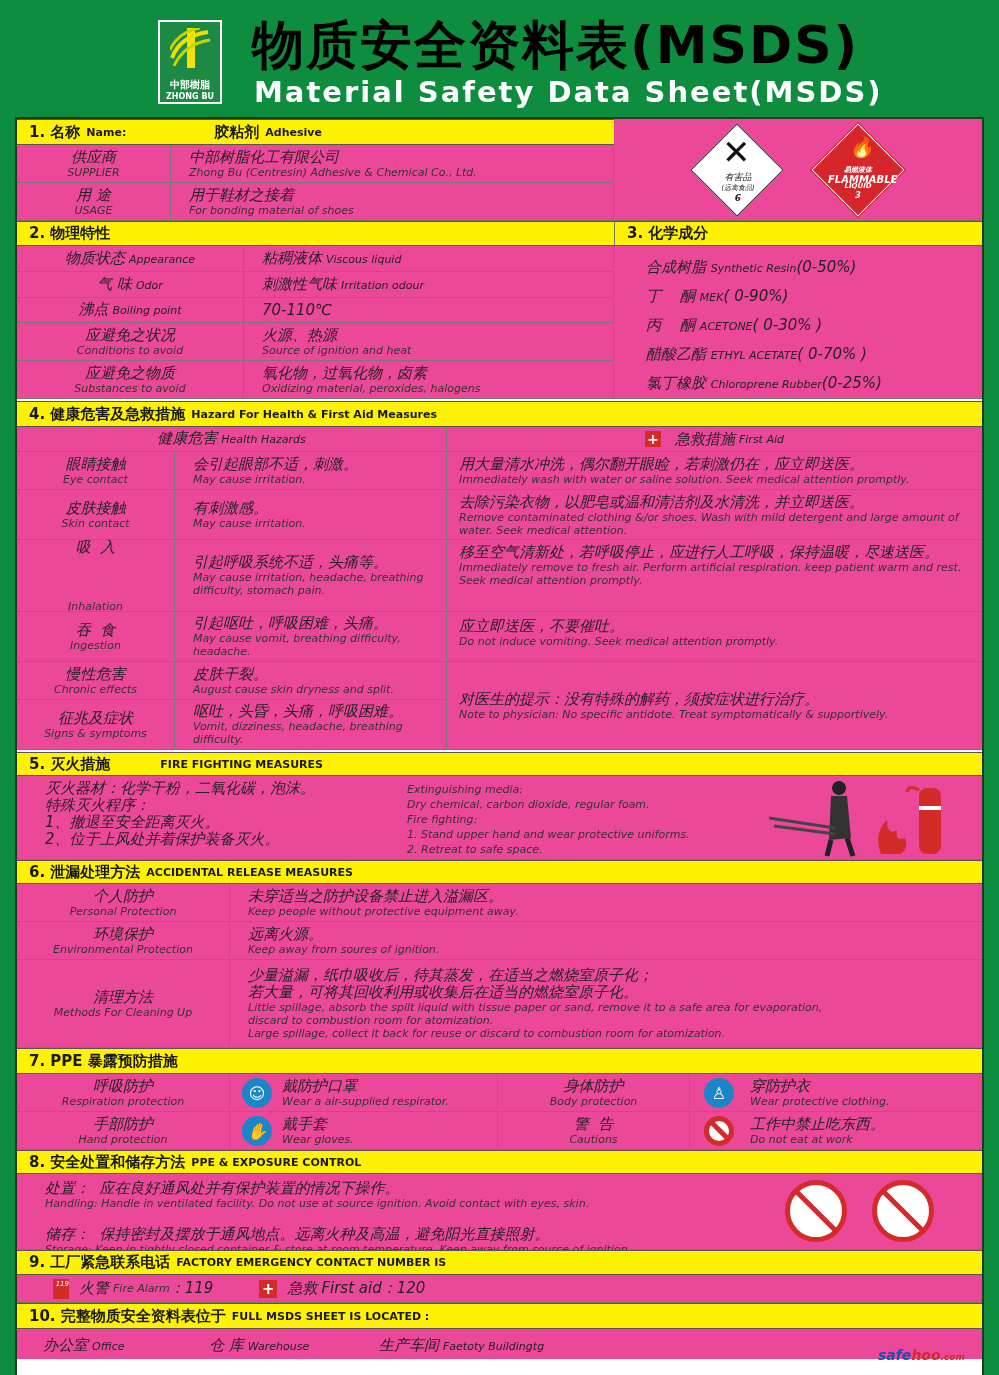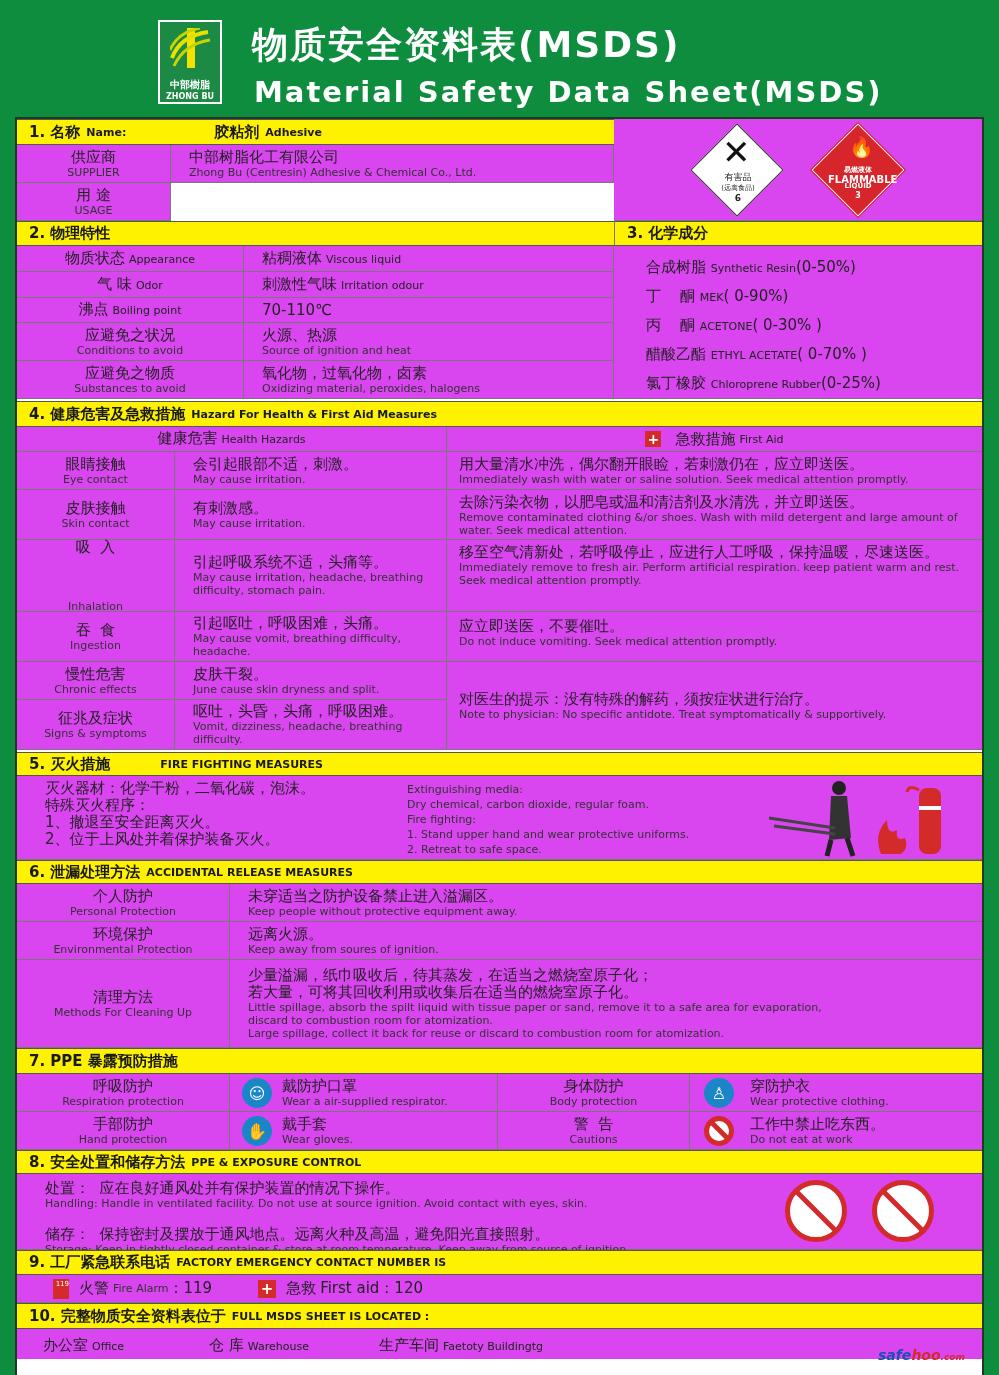--- a/index.html
+++ b/index.html
@@ -3,26 +3,26 @@
 <meta charset="utf-8">
 <style>
   * { box-sizing: border-box; margin: 0; padding: 0; }
   body { width: 999px; height: 1375px; background: #0d8a3c; font-family: "DejaVu Sans", "Liberation Sans", sans-serif; color: #222; overflow: hidden; }
   .page { position: relative; width: 999px; height: 1375px; background: #0f8d3e; }
   .header { position: absolute; left: 0; top: 0; width: 999px; height: 117px; }
   .logo { position: absolute; left: 158px; top: 20px; width: 64px; height: 84px; background: #1c8a44; border: 2px solid #fff; }
   .logo .mark { position: absolute; left: 10px; top: 6px; width: 42px; height: 44px; }
   .logo .cn { position: absolute; left: 0; top: 54px; width: 60px; text-align: center; color: #fff; font-size: 10px; font-weight: bold; }
   .logo .en { position: absolute; left: 0; top: 68px; width: 60px; text-align: center; color: #fff; font-size: 8px; font-weight: bold; }
-  .title-cn { position: absolute; left: 252px; top: 18px; font-size: 36px; font-weight: bold; color: #ffffff; letter-spacing: 2px; line-height: 54px; }
+  .title-cn { position: absolute; left: 252px; top: 18px; font-size: 52px; font-weight: bold; color: #000000; letter-spacing: 2px; line-height: 54px; }
   .title-en { position: absolute; left: 254px; top: 74px; font-size: 29px; font-weight: bold; color: #fff; letter-spacing: 2px; line-height: 36px; }
   .sheet { position: absolute; left: 15px; top: 117px; width: 969px; height: 1324px; background: #fff; border: 2px solid #1f3a20; }
   .bar { position: absolute; left: 0; background: #fff200; border-top: 1px solid #555; border-bottom: 1px solid #555; font-weight: bold; font-size: 15px; color: #1a1a1a; padding-left: 12px; display: flex; align-items: center; }
   .bar small { font-size: 11px; margin-left: 6px; font-weight: bold; }
-  .cell { position: absolute; border-right: 1px solid #777; border-bottom: 1px solid #777; background: #d946ef; }
+  .cell { position: absolute; border-right: 1px solid #777; border-bottom: 1px solid #777; background: #ec4899; font-style: italic; }
   .cn { font-size: 15px; line-height: 17px; color: #222; }
   .en { font-size: 11px; line-height: 13px; color: #333; }
   .row-label { display: flex; flex-direction: column; justify-content: center; align-items: center; text-align: center; }
   .row-val { display: flex; flex-direction: column; justify-content: center; padding-left: 18px; }
   .inline-en { font-size: 11px; margin-left: 4px; }
   .diamond { position: absolute; width: 66px; height: 66px; transform: rotate(45deg); }
   .chem-line { position: absolute; left: 32px; font-size: 15px; }
   .chem-line .en2 { font-size: 11px; }
   .picto { position: absolute; width: 30px; height: 30px; border-radius: 50%; background: #1a86c8; display: flex; align-items: center; justify-content: center; color: #fff; font-size: 16px; }
   .noicon { position: absolute; border-radius: 50%; border: 5px solid #d32a2a; background: #fff; }
@@ -62,20 +62,24 @@
       <div class="en">SUPPLIER</div>
     </div>
     <div class="cell row-val" style="left:154px;top:26px;width:443px;height:38px;">
       <div class="cn">中部树脂化工有限公司</div>
       <div class="en">Zhong Bu (Centresin) Adhesive &amp; Chemical Co., Ltd.</div>
     </div>
     <div class="cell row-label" style="left:0;top:64px;width:154px;height:38px;">
       <div class="cn">用  途</div>
       <div class="en">USAGE</div>
     </div>
+    <div class="cell row-val" style="left:154px;top:64px;width:443px;height:38px;">
+      <div class="cn">用于鞋材之接着</div>
+      <div class="en">For bonding material of shoes</div>
+    </div>
     <div class="cell" style="left:597px;top:0;width:368px;height:102px;border-right:none;">
       <div class="diamond" style="left:90px;top:18px;background:#fff;border:1.5px solid #333;"></div>
       <div style="position:absolute;left:108px;top:16px;font-size:34px;font-weight:bold;line-height:34px;color:#111;">✕</div>
       <div style="position:absolute;left:96px;top:52px;width:56px;text-align:center;font-size:9px;">有害品</div>
       <div style="position:absolute;left:96px;top:64px;width:56px;text-align:center;font-size:7px;">(远离食品)</div>
       <div style="position:absolute;left:96px;top:74px;width:56px;text-align:center;font-size:9px;font-weight:bold;">6</div>
       <div class="diamond" style="left:211px;top:18px;background:#d7262b;border:1.5px solid #fff;outline:1px solid #d7262b;"></div>
       <div style="position:absolute;left:235px;top:16px;font-size:20px;color:#fff;">🔥</div>
       <div style="position:absolute;left:214px;top:46px;width:60px;text-align:center;font-size:7px;color:#fff;font-weight:bold;">易燃液体</div>
       <div style="position:absolute;left:214px;top:55px;width:60px;text-align:center;font-size:10px;color:#fff;font-weight:bold;">FLAMMABLE</div>
@@ -199,21 +203,21 @@
         <div class="cn">应立即送医，不要催吐。</div>
         <div class="en">Do not induce vomiting. Seek medical attention promptly.</div>
       </div>
 
     <div class="cell row-label" style="left:0;top:543px;width:158px;height:38px;">
         <div class="cn">慢性危害</div>
         <div class="en">Chronic effects</div>
       </div>
     <div class="cell row-val" style="left:158px;top:543px;width:272px;height:38px;">
         <div class="cn">皮肤干裂。</div>
-        <div class="en">June cause skin dryness and split.</div>
+        <div class="en">August cause skin dryness and split.</div>
       </div>
 
     <div class="cell row-label" style="left:0;top:581px;width:158px;height:50px;">
         <div class="cn">征兆及症状</div>
         <div class="en">Signs &amp; symptoms</div>
       </div>
     <div class="cell row-val" style="left:158px;top:581px;width:272px;height:50px;padding-right:12px;">
         <div class="cn">呕吐，头昏，头痛，呼吸困难。</div>
         <div class="en">Vomit, dizziness, headache, breathing difficulty.</div>
       </div>

